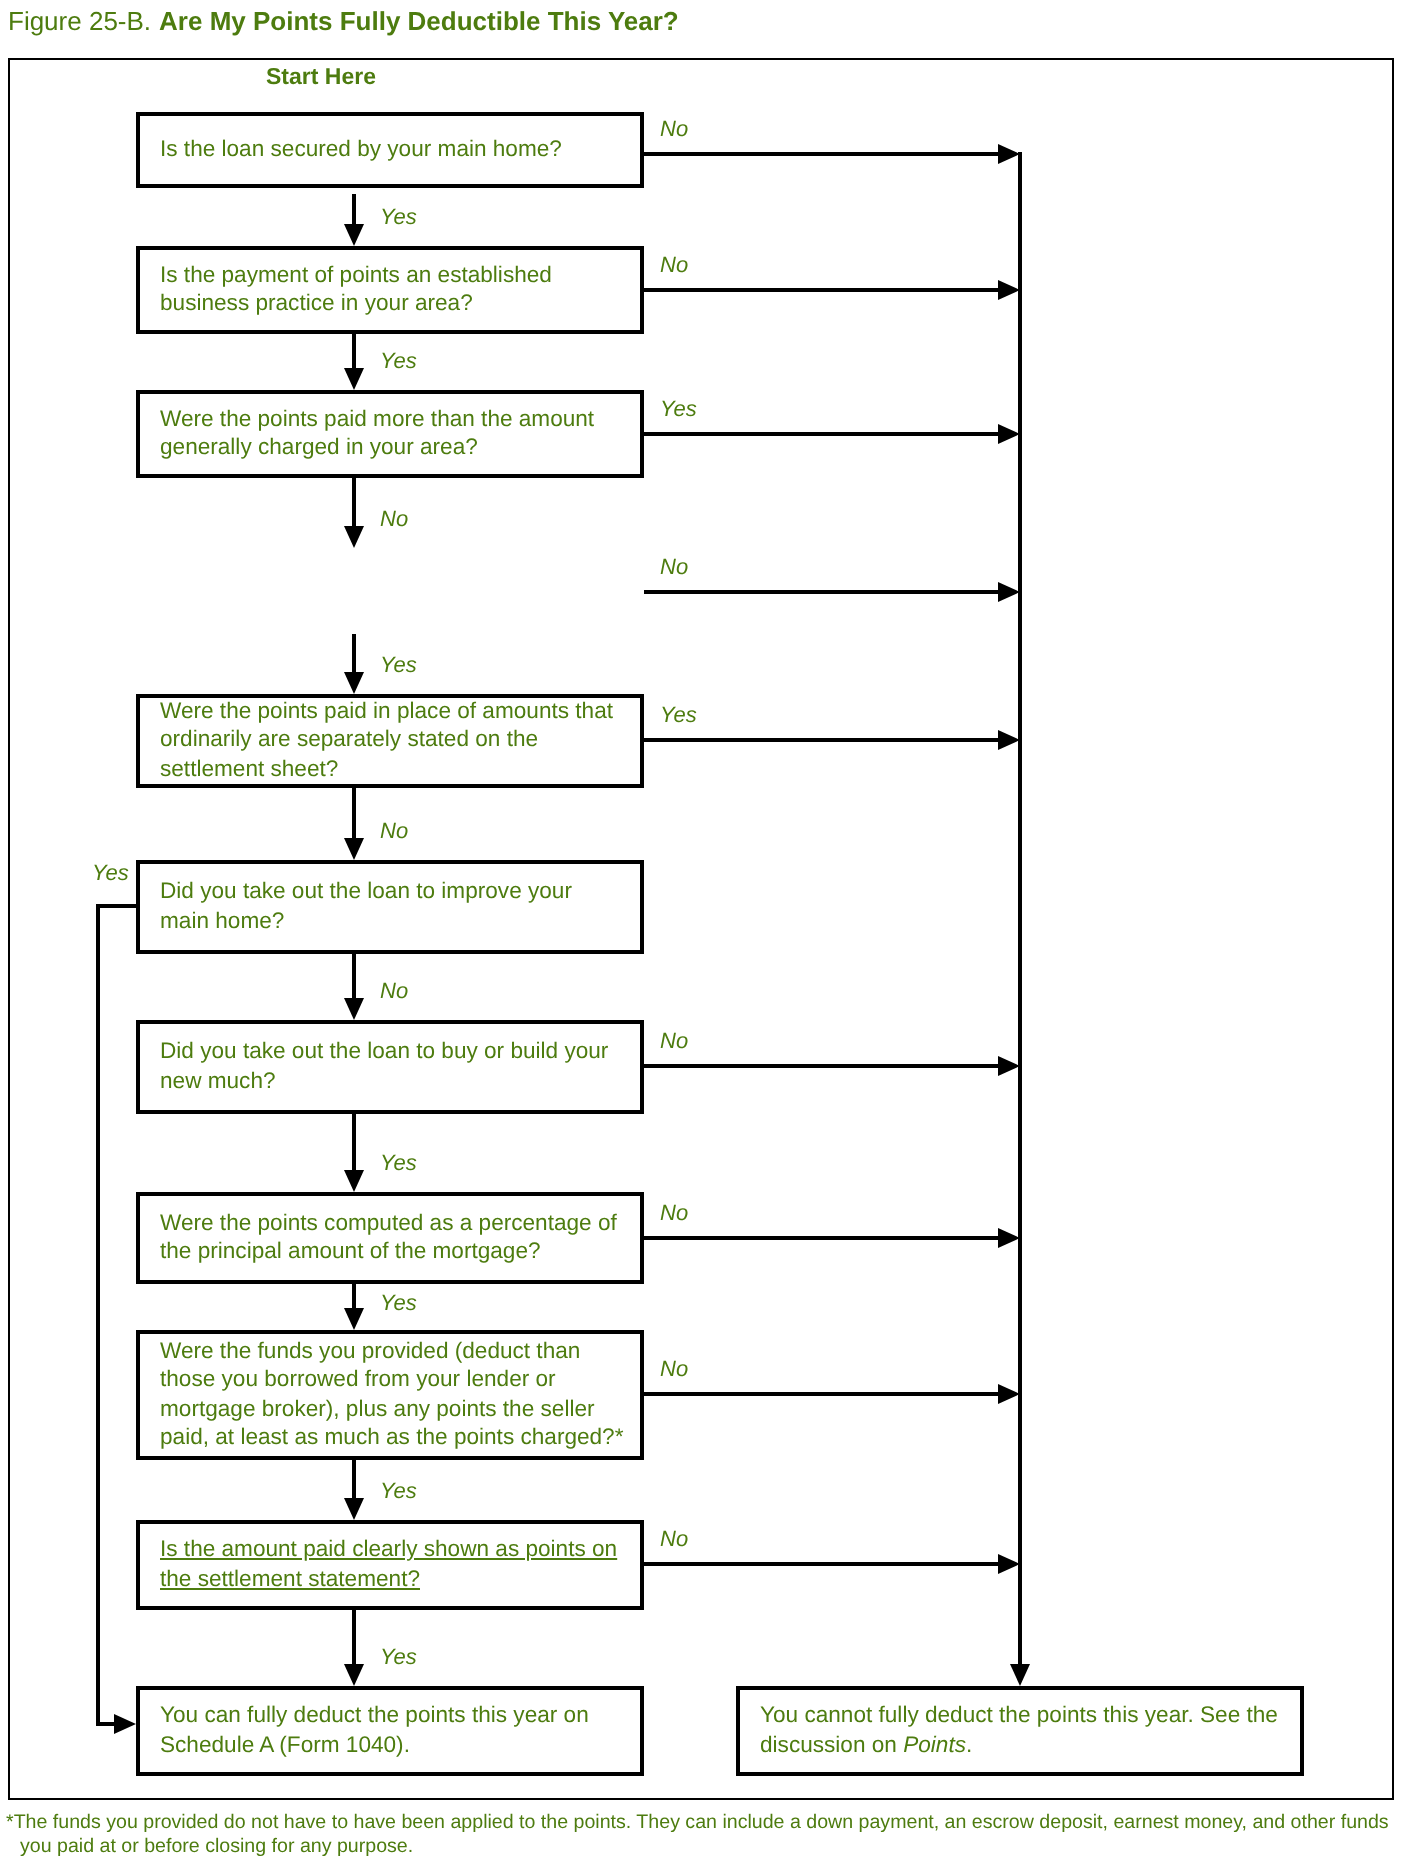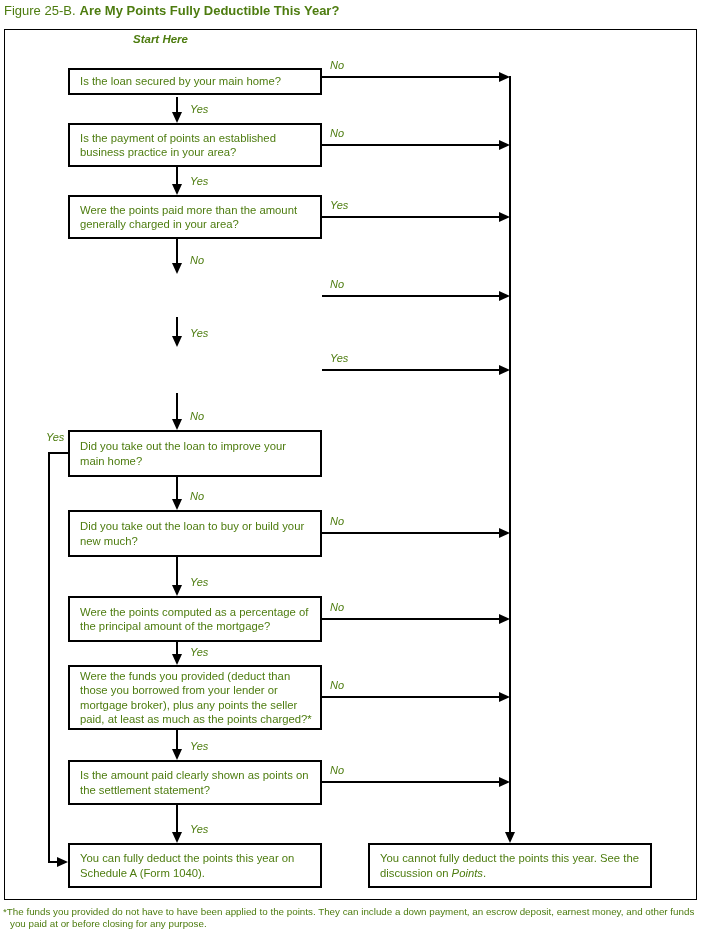--- a/index.html
+++ b/index.html
@@ -4,21 +4,21 @@
 <style>
   html,body { margin:0; padding:0; background:#fff; }
   .page {
     position:relative; width:701px; height:936px; background:#ffffff;
     font-family:"Liberation Sans", sans-serif; color:#4d7c0f; overflow:hidden;
   }
   .figure-title { position:absolute; left:4px; top:3px; font-size:13px; white-space:nowrap; }
   .figure-title .flabel { margin-right:4px; }
   .figure-title .fbold { font-weight:bold; }
   .frame { position:absolute; left:4px; top:29px; width:691px; height:869px; border:1px solid #000; }
-  .start-label { position:absolute; left:133px; top:33px; font-size:11.5px; font-style:italic; font-weight:bold; }
+  .start-label { position:absolute; left:133px; top:33px; font-size:11.5px; font-weight:bold; }
   .qbox, .rbox {
     position:absolute; left:68px; width:254px; box-sizing:border-box;
     border:2px solid #000; background:#fff;
     display:flex; align-items:center; font-size:11.3px; line-height:1.28;
   }
   .qbox > span, .rbox > span { display:block; padding:0 8px 0 10px; }
   .branch-label { position:absolute; font-size:11px; font-style:italic; }
   .hline { position:absolute; height:2px; background:#000; }
   .vline { position:absolute; width:2px; background:#000; }
   .arrow-right { position:absolute; width:0; height:0;
@@ -120,42 +120,45 @@
   <div class="hline" style="left:322px; top:781px; width:177px;"></div>
   <div class="arrow-right" style="left:499px; top:777px;"></div>
   <span class="branch-label" style="left:330px; top:764px;">No</span>
 
   <span class="branch-label" style="left:46px; top:431px;">Yes</span>
   <div class="hline" style="left:48px; top:452px; width:20px;"></div>
   <div class="vline" style="left:48px; top:452px; height:410px;"></div>
   <div class="hline" style="left:48px; top:861px; width:10px;"></div>
   <div class="arrow-right" style="left:57px; top:857px;"></div>
 
-  <div class="qbox" style="top:68px; height:27px;">
+  <div class="qbox" style="top:56px; height:38px;">
     <span>Is the loan secured by your main home?</span>
   </div>
   <div class="qbox" style="top:195px; height:44px;">
     <span>Were the points paid more than the amount generally charged in your area?</span>
   </div>
   <div class="qbox" style="top:123px; height:44px;">
     <span>Is the payment of points an established business practice in your area?</span>
+  </div>
+  <div class="qbox" style="top:347px; height:47px;">
+    <span>Were the points paid in place of amounts that ordinarily are separately stated on the settlement sheet?</span>
   </div>
   <div class="qbox" style="top:430px; height:47px;">
     <span>Did you take out the loan to improve your main home?</span>
   </div>
   <div class="qbox" style="top:510px; height:47px;">
     <span>Did you take out the loan to buy or build your new much?</span>
   </div>
   <div class="qbox" style="top:596px; height:46px;">
     <span>Were the points computed as a percentage of the principal amount of the mortgage?</span>
   </div>
   <div class="qbox" style="top:665px; height:65px;">
     <span>Were the funds you provided (deduct than those you borrowed from your lender or mortgage broker), plus any points the seller paid, at least as much as the points charged?*</span>
   </div>
-  <div class="qbox" style="top:760px; height:45px;">
+  <div class="qbox" style="top:760px; height:45px;text-decoration:underline;">
     <span>Is the amount paid clearly shown as points on the settlement statement?</span>
   </div>
 
   <div class="rbox" style="left:68px; top:843px; width:254px; height:45px;">
     <span>You can fully deduct the points this year on Schedule A (Form 1040).</span>
   </div>
   <div class="rbox" style="left:368px; top:843px; width:284px; height:45px;">
     <span><span>You cannot fully deduct the points this year. See the discussion on </span><span class="it">Points</span><span>.</span></span>
   </div>
 

